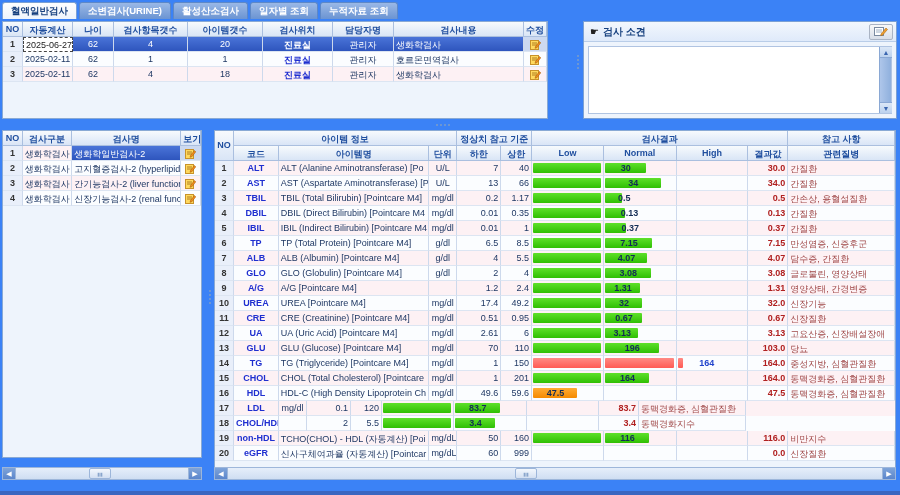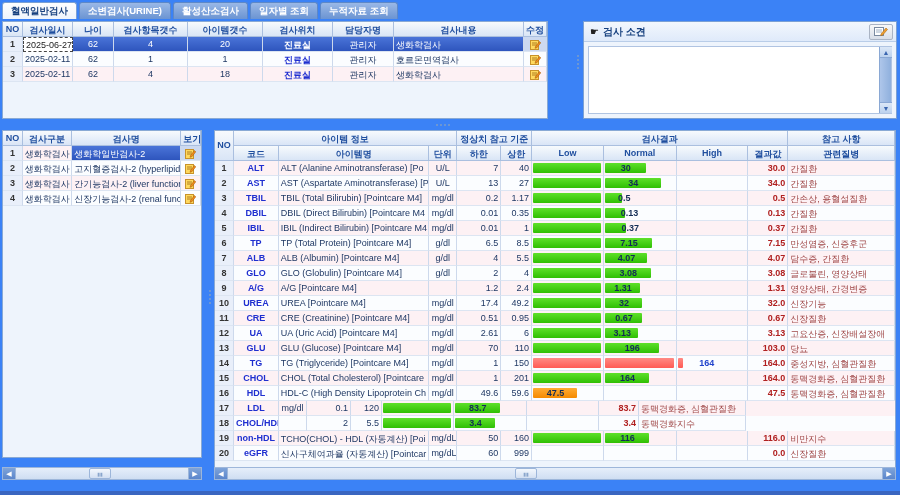--- a/index.html
+++ b/index.html
@@ -100,21 +100,21 @@
       <div class="tab active">혈액일반검사</div>
       <div class="tab">소변검사(URINE)</div>
       <div class="tab">활성산소검사</div>
       <div class="tab">일자별 조회</div>
       <div class="tab">누적자료 조회</div>
     </div>
 
   <div class="grid" id="topGrid">
       <div class="grow ghead">
         <div class="gcell tw0">NO</div>
-        <div class="gcell tw1">검사일시</div>
+        <div class="gcell tw1">자동계산</div>
         <div class="gcell tw2">나이</div>
         <div class="gcell tw3">검사항목갯수</div>
         <div class="gcell tw4">아이템갯수</div>
         <div class="gcell tw5">검사위치</div>
         <div class="gcell tw6">담당자명</div>
         <div class="gcell tw7">검사내용</div>
         <div class="gcell tw8">수정</div>
       </div>
       <div class="grow row-odd">
         <div class="gcell tw0 nocol">1</div>
@@ -306,21 +306,21 @@
           <div class="gcell barcell mw-high"></div>
           <div class="gcell mw-res resv">30.0</div>
           <div class="gcell mw-dis disv">간질환</div>
         </div>
         <div class="grow row-even">
           <div class="gcell mw-no nocol">2</div>
           <div class="gcell mw-code code">AST</div>
           <div class="gcell mw-name l">AST (Aspartate Aminotransferase) [P</div>
           <div class="gcell mw-unit c">U/L</div>
           <div class="gcell mw-lo r">13</div>
-          <div class="gcell mw-hi r">27</div>
+          <div class="gcell mw-hi r">66</div>
           <div class="gcell barcell mw-low">
             <div class="bar bar-green" style="width: calc(100% - 3px);"></div>
           </div>
           <div class="gcell barcell mw-norm">
             <div class="bar bar-green" style="width: calc(82% - 3px);"></div>
             <span class="barlabel" style="left: 0px; width: 82%; text-align: center;">34</span>
           </div>
           <div class="gcell barcell mw-high"></div>
           <div class="gcell mw-res resv">34.0</div>
           <div class="gcell mw-dis disv">간질환</div>

